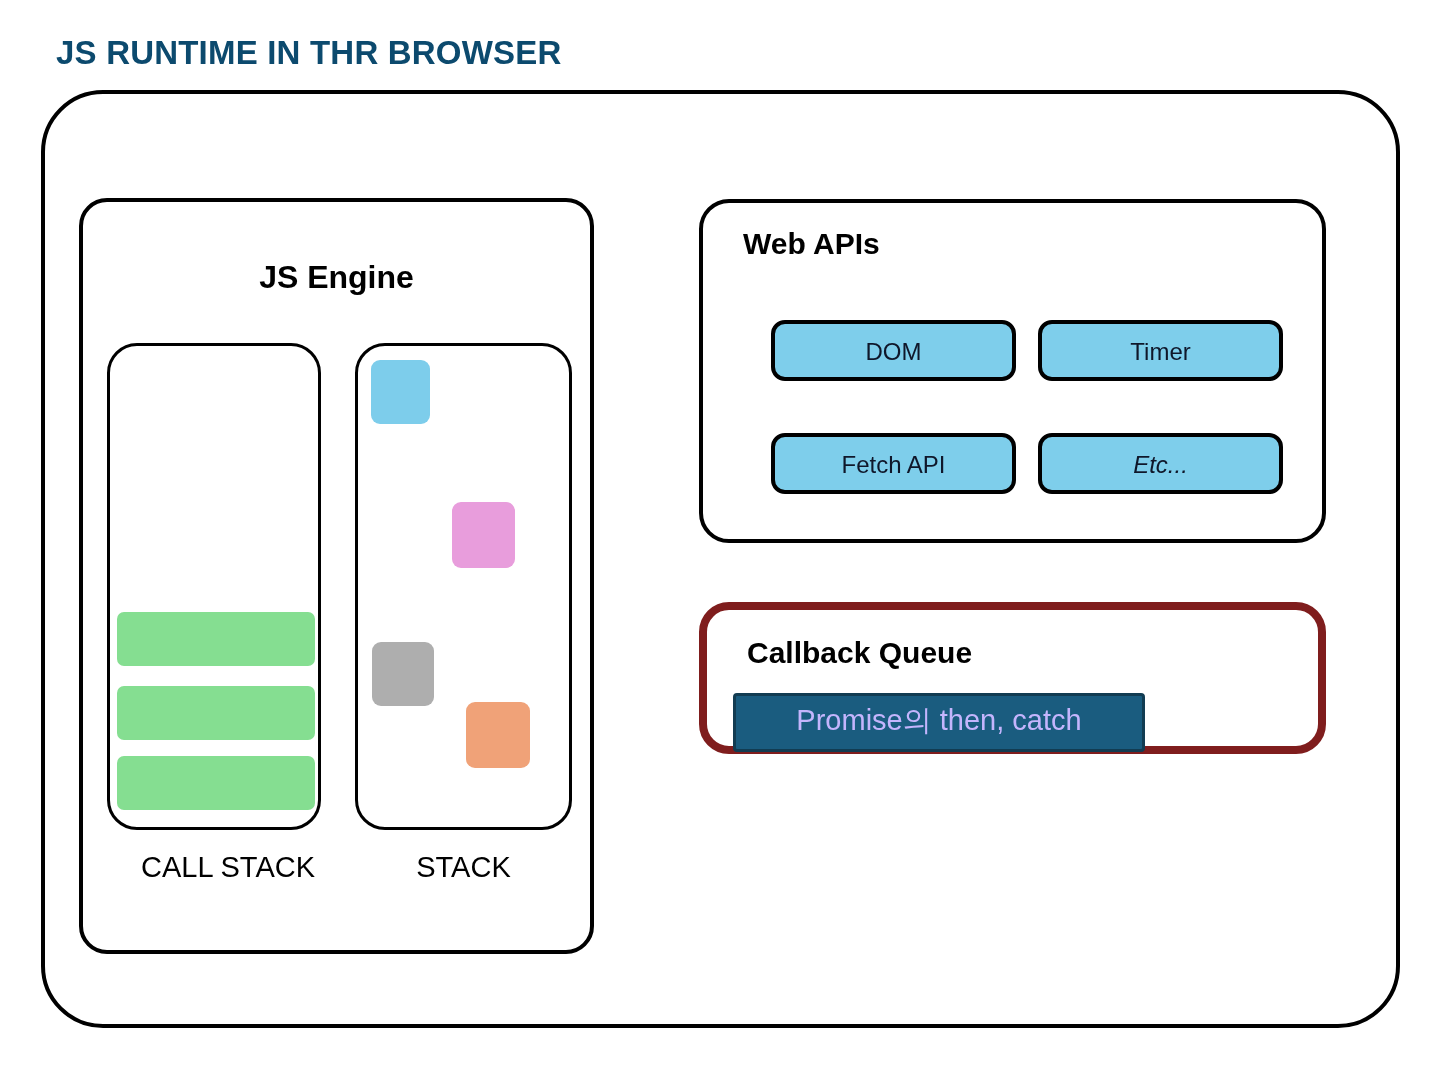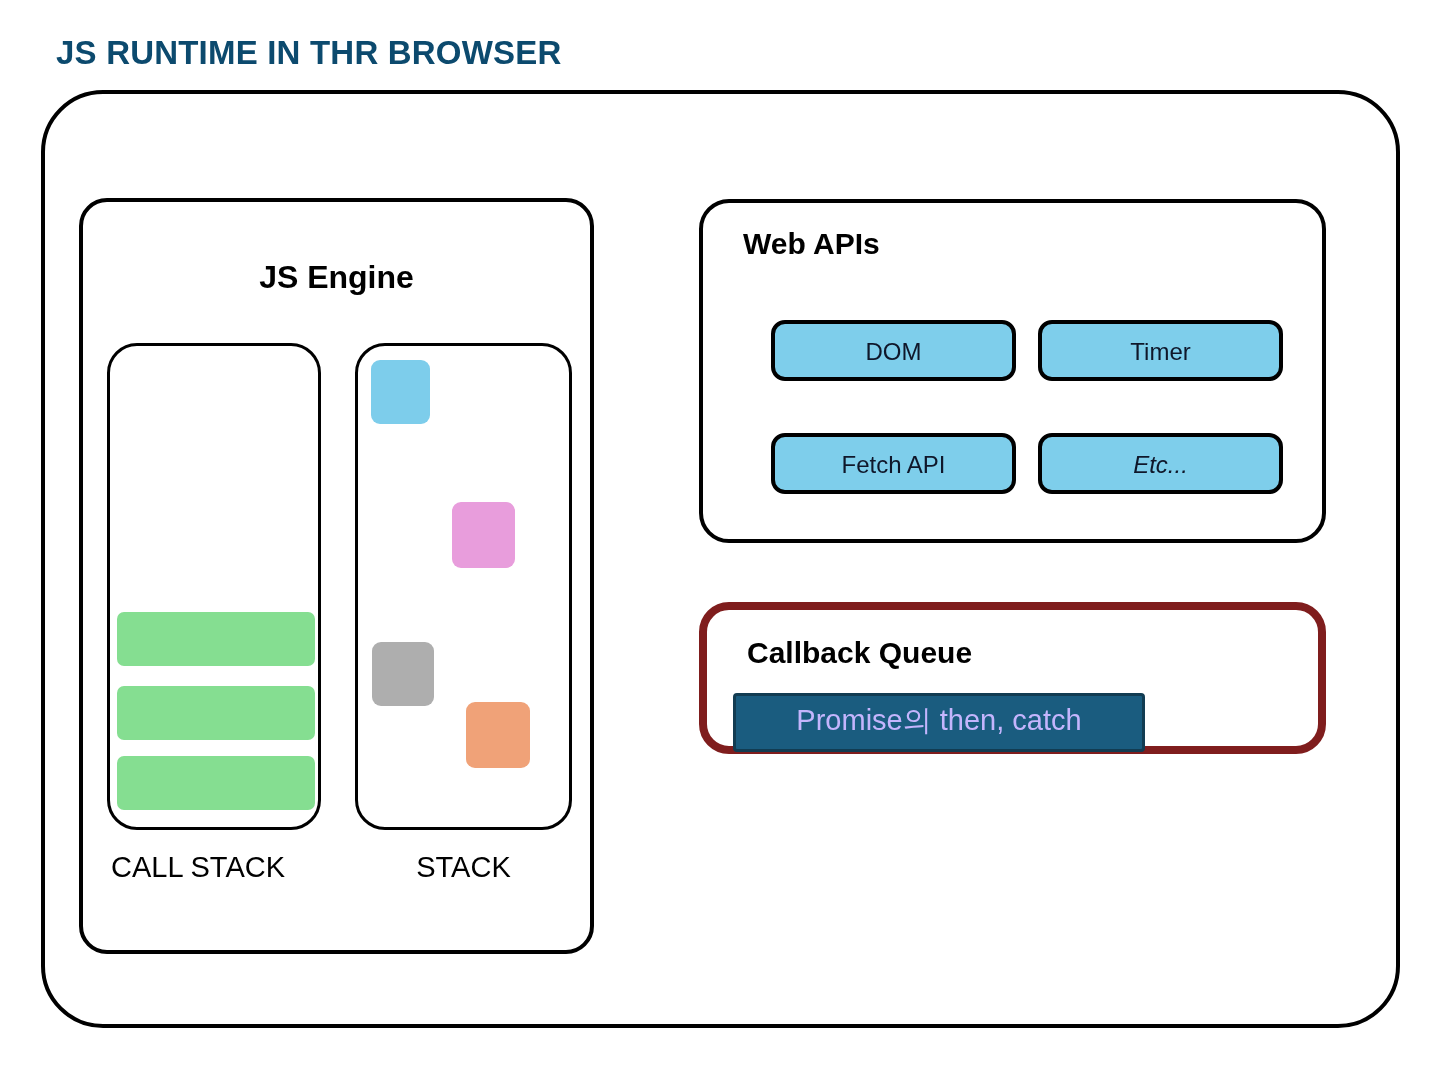--- a/index.html
+++ b/index.html
@@ -89,21 +89,21 @@
     width: 217px;
     height: 487px;
   }
   .panel-label {
     position: absolute;
     font-size: 29px;
     color: #000000;
     white-space: nowrap;
   }
   .call-stack-label {
-    left: 8px;
+    left: 38px;
     top: 649px;
     width: 214px;
     text-align: center;
   }
   .heap-label {
     left: 272px;
     top: 649px;
     width: 217px;
     text-align: center;
   }

